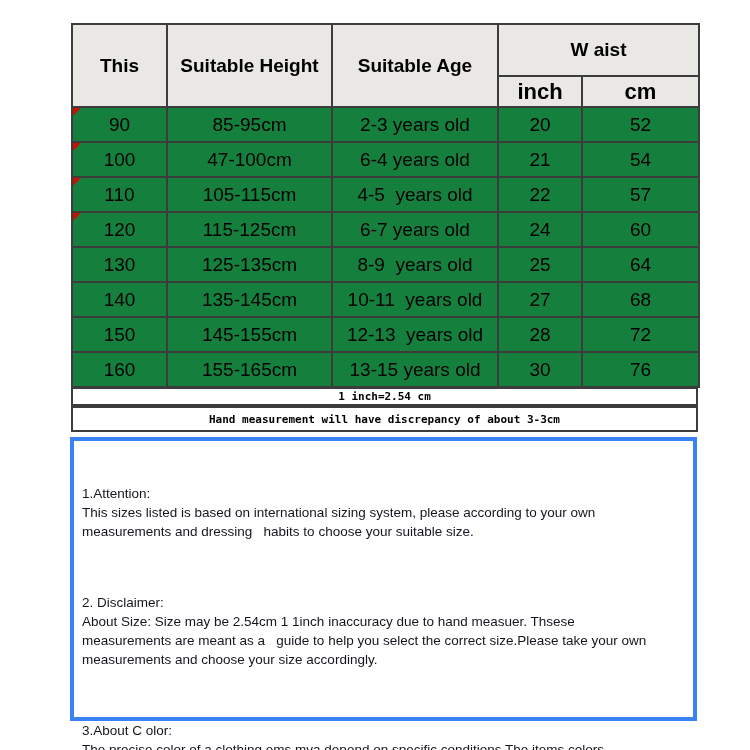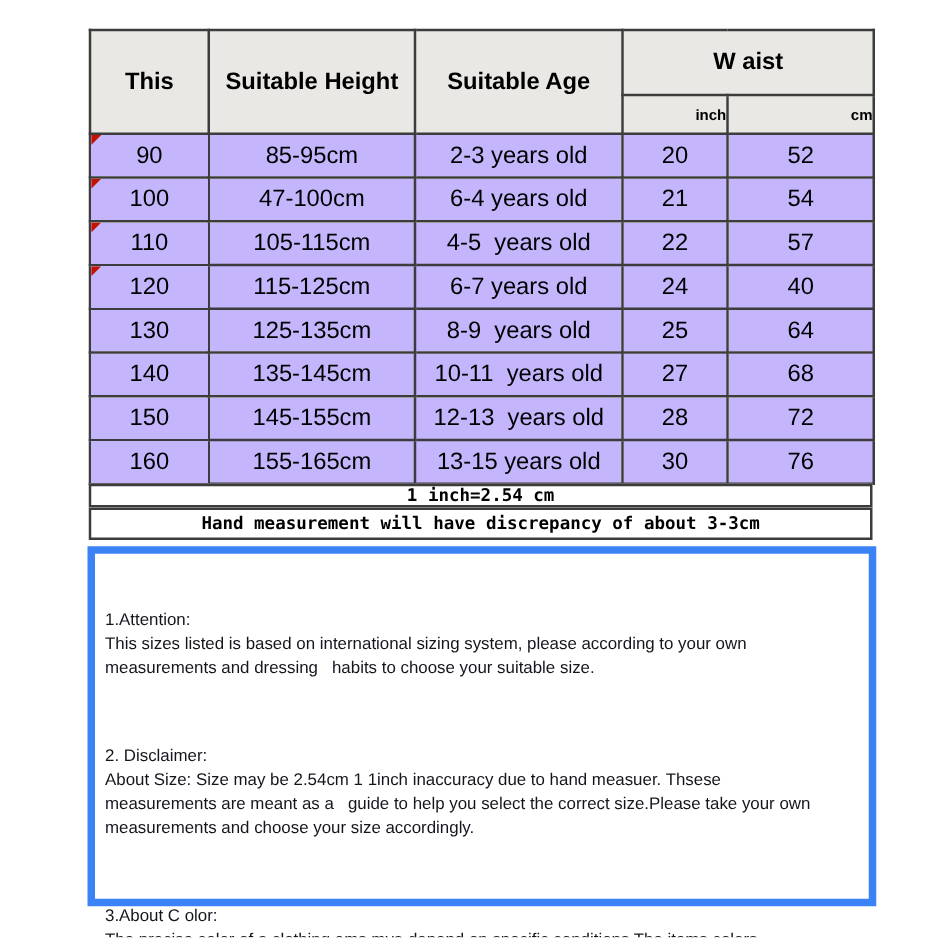--- a/index.html
+++ b/index.html
@@ -18,47 +18,47 @@
   .size-chart th, .size-chart td {
     border:2px solid #3c3c3c;
     text-align:center; vertical-align:middle;
     padding:0; overflow:hidden;
   }
   .size-chart thead th {
     background:#e9e8e5;
     font-weight:bold; font-size:19px; color:#000;
   }
   .size-chart .hdr-main { height:52px; }
-  .size-chart .hdr-sub th { height:29px; font-size:12px;text-align:right; }
+  .size-chart .hdr-sub th { height:29px; font-size:22px; }
   .size-chart tbody td {
     height:33px; font-size:19px; font-weight:normal;
-    background:#c4b5fd; white-space:pre;margin-top:36px;
+    background:#15803d; white-space:pre;margin-top:36px;
   }
   .size-cell { position:relative; }
   .flag {
     position:absolute; top:0; left:0; width:0; height:0;
     border-top:8px solid #c41200; border-right:8px solid transparent;
   }
 
   
   .foot-bar {
     position:absolute; left:71px; width:623px;
     border:2px solid #3c3c3c; background:#fff;
     display:flex; align-items:center; justify-content:center;
     font-family:"DejaVu Sans Mono", monospace;
-    font-weight:bold; font-size:14px; color:#000;
+    font-weight:bold; font-size:11px; color:#000;
     white-space:pre;
   }
   .foot-bar.inch-note { top:387px; height:15px; }
   .foot-bar.hand-note { top:406px; height:22px; }
 
   
   .notes-box {
     position:absolute; left:70px; top:437px; width:611px; height:266px;
-    border:6px solid #3b82f6; background:#fff;
+    border:4px solid #3b82f6; background:#fff;
     padding:5px 0 5px 8px;
     font-size:13.5px; line-height:19px; color:#15151f;
     white-space:pre-wrap;
   }
   .notes-box p { margin:0 0 14px 0; }
   .notes-box p:last-child { margin-bottom:0; }
 </style>
 </head>
 <body>
 
@@ -104,21 +104,21 @@
           <td>105-115cm</td>
           <td>4-5  years old</td>
           <td>22</td>
           <td>57</td>
         </tr>
         <tr>
           <td class="size-cell">120<span class="flag"></span></td>
           <td>115-125cm</td>
           <td>6-7 years old</td>
           <td>24</td>
-          <td>40</td>
+          <td>60</td>
         </tr>
         <tr>
           <td class="size-cell">130</td>
           <td>125-135cm</td>
           <td>8-9  years old</td>
           <td>25</td>
           <td>64</td>
         </tr>
         <tr>
           <td class="size-cell">140</td>

